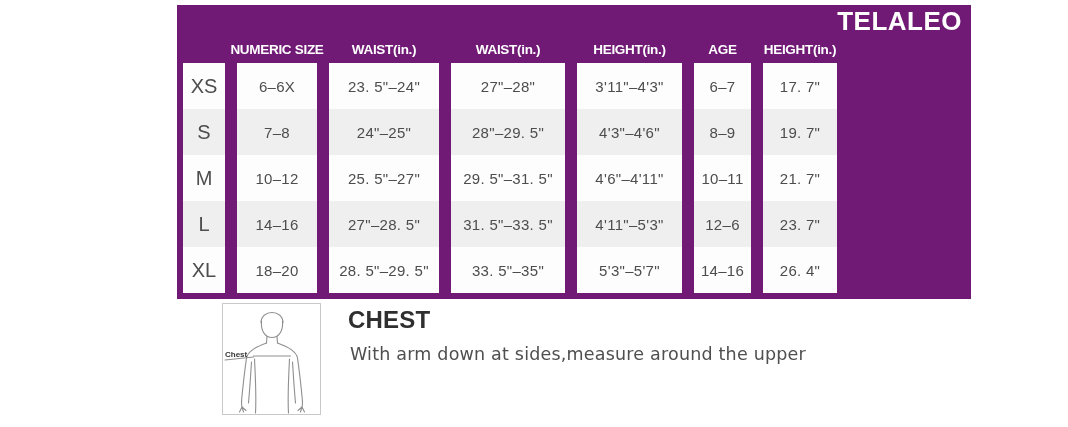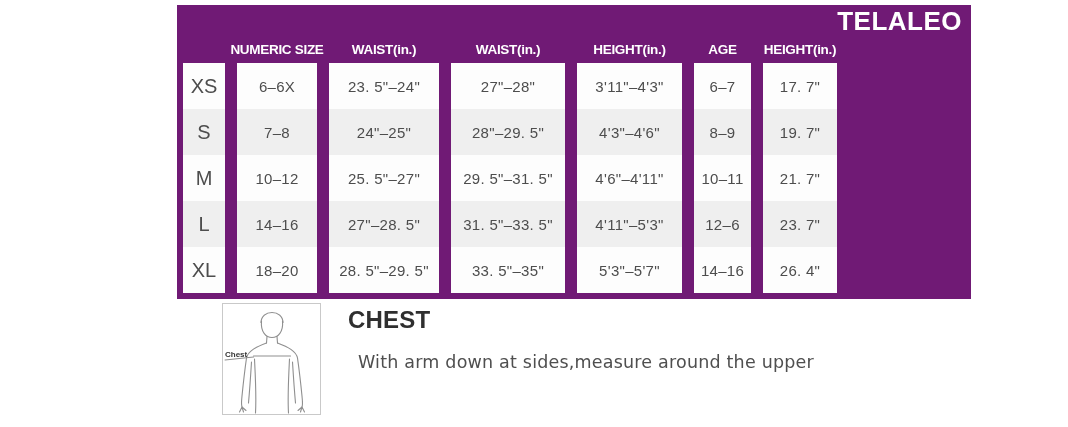--- a/index.html
+++ b/index.html
@@ -43,21 +43,21 @@
   .diagram-box{
     position:absolute;left:222px;top:303px;width:99px;height:112px;
     background:#ffffff;border:1px solid #c9c9c9;box-sizing:border-box;
   }
   .measure-title{
     position:absolute;left:348px;top:306px;margin:0;
     font-size:24px;font-weight:bold;color:#2f2f2f;letter-spacing:.2px;
     font-family:"Liberation Sans",sans-serif;
   }
   .measure-desc{
-    position:absolute;left:350px;top:344px;width:500px;margin:8px;
+    position:absolute;left:350px;top:344px;width:500px;margin:0;
     font-family:"DejaVu Sans",sans-serif;
     font-size:17.5px;line-height:21px;color:#4f4f4f;letter-spacing:.2px;
   }
   .measure-desc div{white-space:nowrap;}
   svg .ln{fill:none;stroke:#8f8f8f;stroke-width:1.1;stroke-linecap:round;}
   svg .chest-label{font-family:"Liberation Sans",sans-serif;font-size:8px;font-weight:bold;fill:#333;}
 </style>
 </head>
 <body>
 

